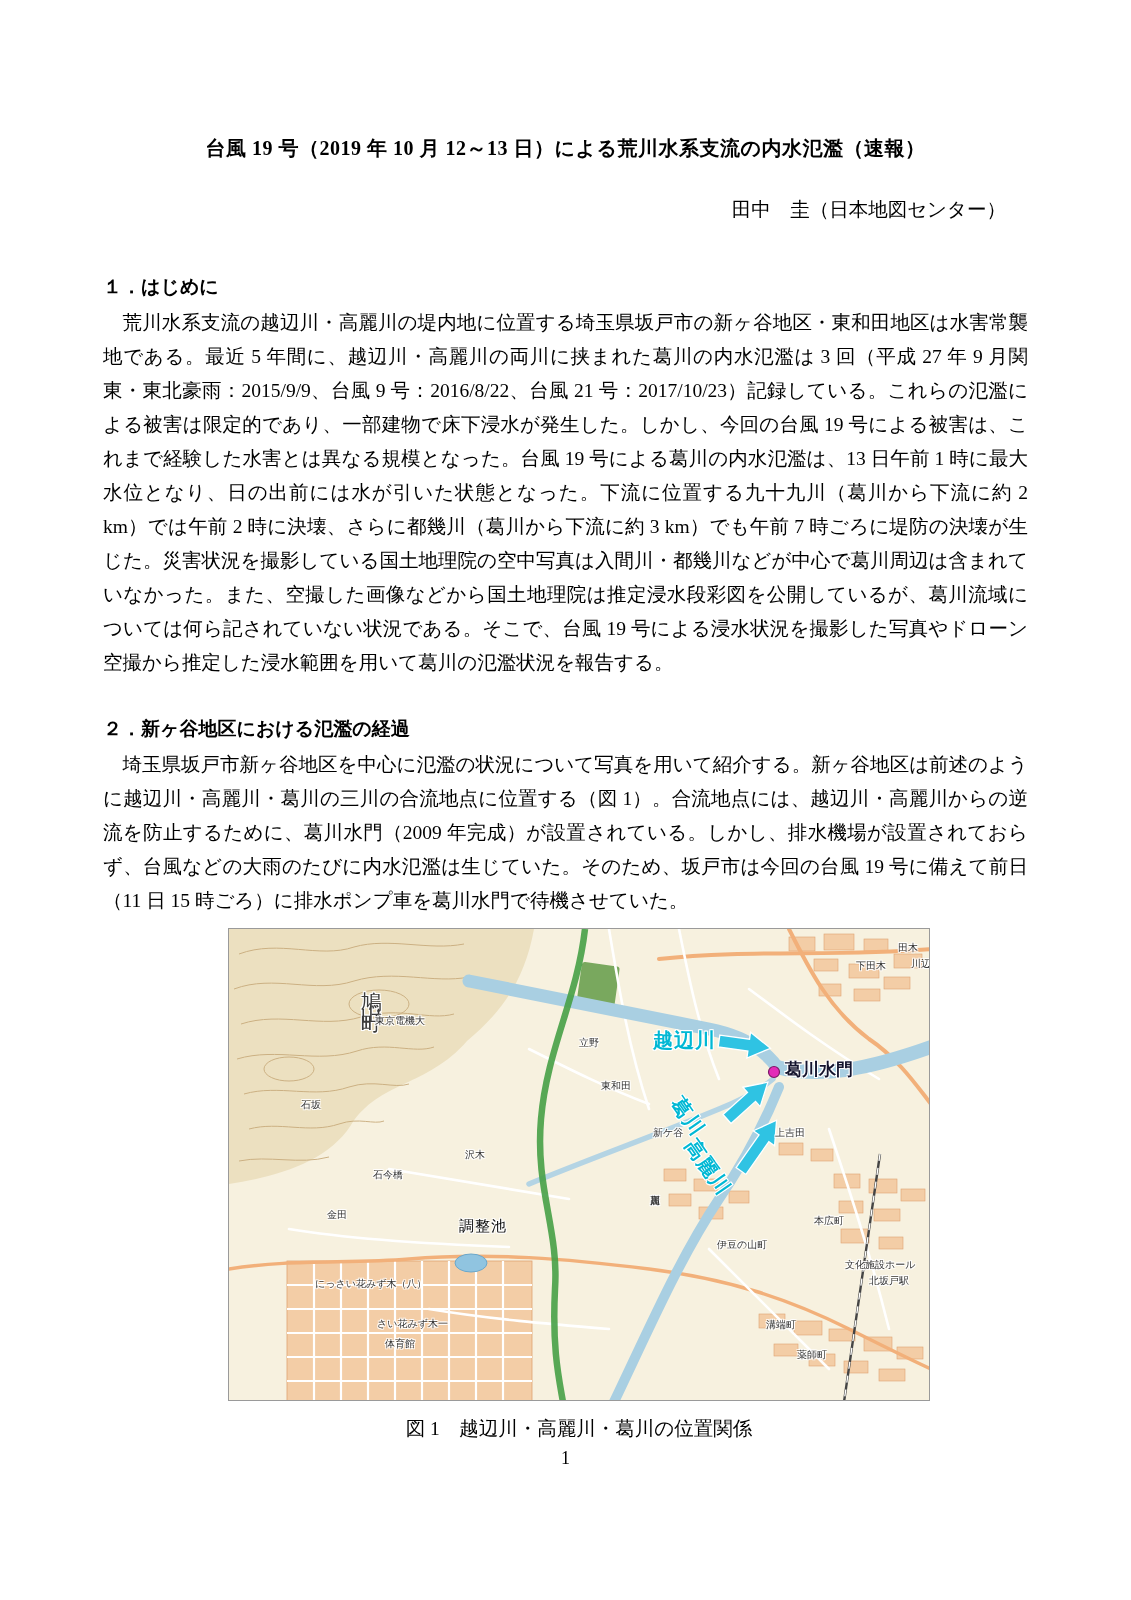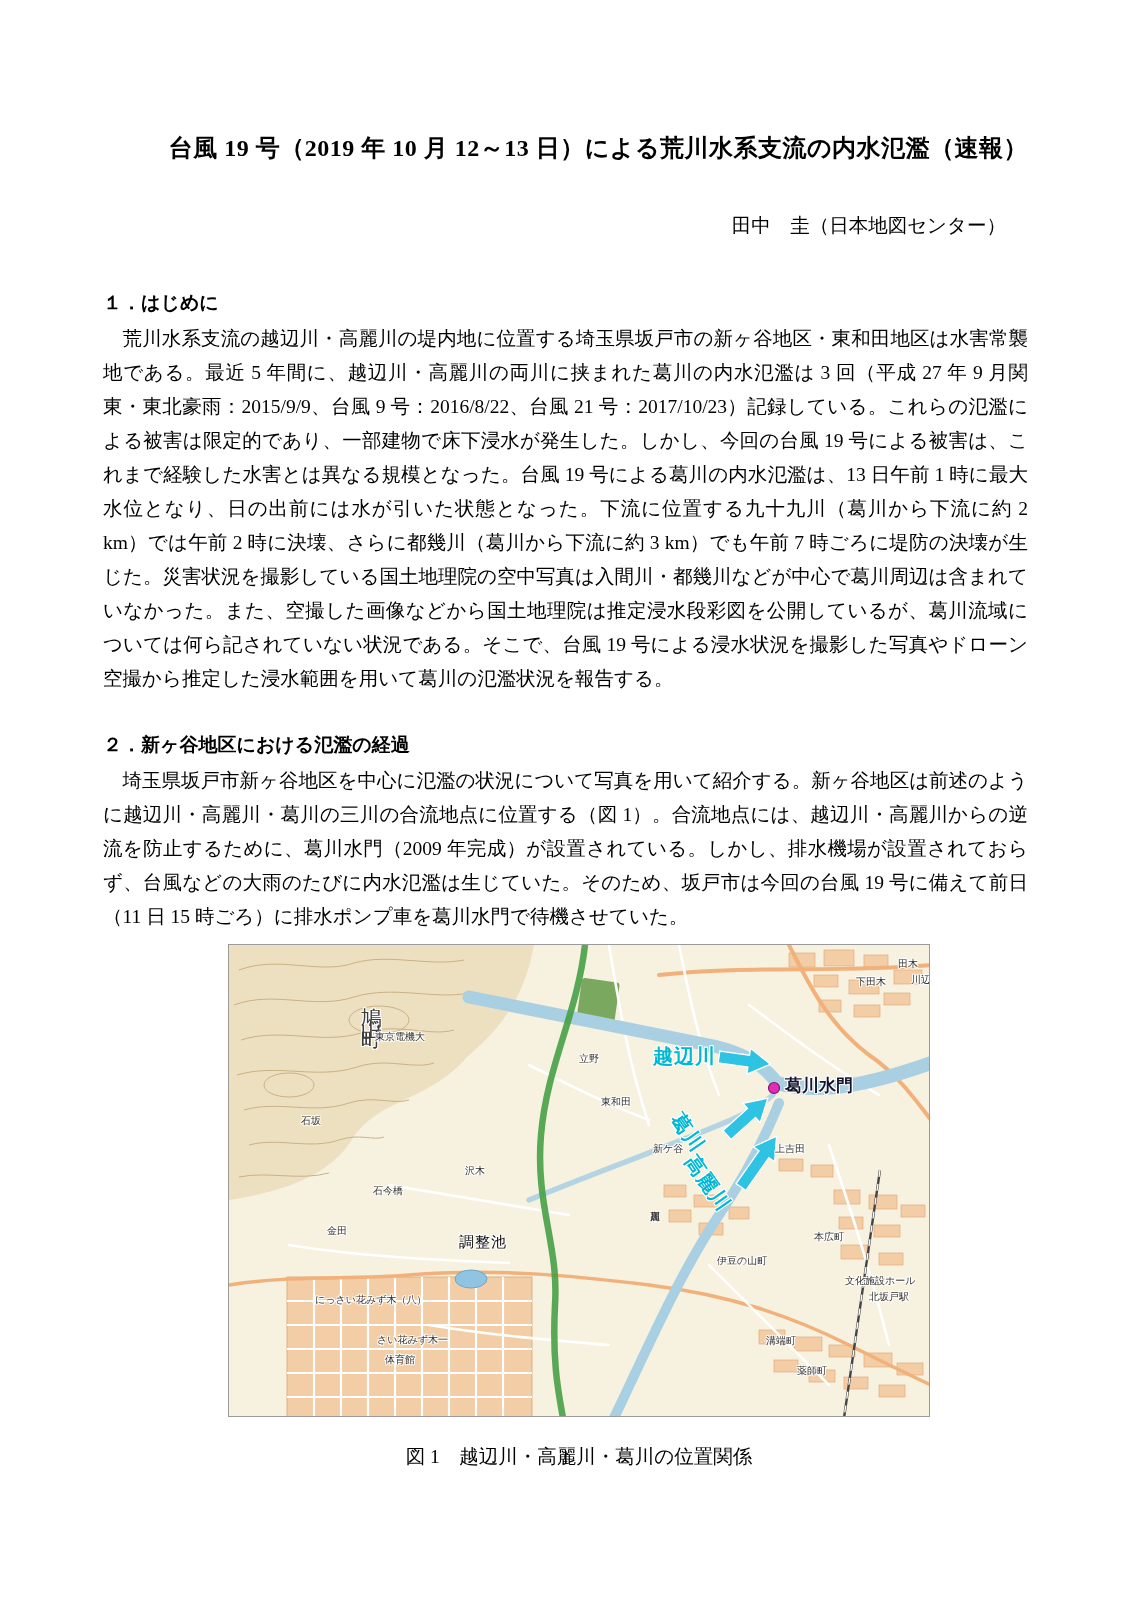--- a/index.html
+++ b/index.html
@@ -3,22 +3,22 @@
 <meta charset="utf-8">
 <style>
   * { margin:0; padding:0; box-sizing:border-box; }
   html,body { background:#ffffff; }
   body {
     width:1131px; height:1600px; position:relative; overflow:hidden;
     font-family:"Liberation Serif","DejaVu Serif",serif; color:#000;
   }
   .page { position:absolute; inset:0; padding:134px 103px 0 103px; }
 
-  .title { text-align:right; font-size:24px; font-weight:bold; line-height:28px; letter-spacing:0.5px; }
-  .author { text-align:right; font-size:19.5px; line-height:28px; margin-top:50px; padding-right:22px; }
+  .title { text-align:center; font-size:20px; font-weight:bold; line-height:28px; letter-spacing:0.5px; }
+  .author { text-align:right; font-size:19.5px; line-height:28px; margin-top:34px; padding-right:22px; }
 
   .sec-heading { font-size:19px; line-height:34px; margin-top:46px; font-weight:bold; }
   .sec-heading.second { margin-top:32px; }
   .body-text {
     font-size:19.5px; line-height:34px; margin-top:2px;
     text-align:justify; text-justify:inter-ideograph;
   }
 
   figure.map-figure { margin-top:10px; margin-left:125px; width:702px; }
   .map-wrap {
@@ -34,21 +34,21 @@
     text-shadow:-1px -1px 0 #fff,1px -1px 0 #fff,-1px 1px 0 #fff,1px 1px 0 #fff,0 1px 0 #fff,0 -1px 0 #fff;
     line-height:1.15;
   }
   .lbl-sm   { font-size:10px; }
   .lbl-sm-v { font-size:10px; writing-mode:vertical-rl; }
   .lbl-town { font-size:21px; color:#3c3c3c; writing-mode:vertical-rl; letter-spacing:11px; }
   .lbl-river{ font-size:20px; font-weight:bold; color:#00b8d4; letter-spacing:1px; }
   .lbl-gate { font-size:17px; font-weight:bold; color:#14142e; }
   .lbl-pond { font-size:15px; font-weight:normal; color:#0e0e0e; letter-spacing:1px; }
 
-  figcaption { text-align:center; font-size:19.5px; line-height:28px; margin-top:26px; }
+  figcaption { text-align:center; font-size:19.5px; line-height:28px; margin-top:14px; }
   .page-number { position:absolute; left:0; right:0; top:1448px; text-align:center; font-size:18px; }
 </style>
 </head>
 <body>
 
 <div class="page">
 
   <h1 class="title">台風 19 号（2019 年 10 月 12～13 日）による荒川水系支流の内水氾濫（速報）</h1>
 
   <p class="author">田中　圭（日本地図センター）</p>

